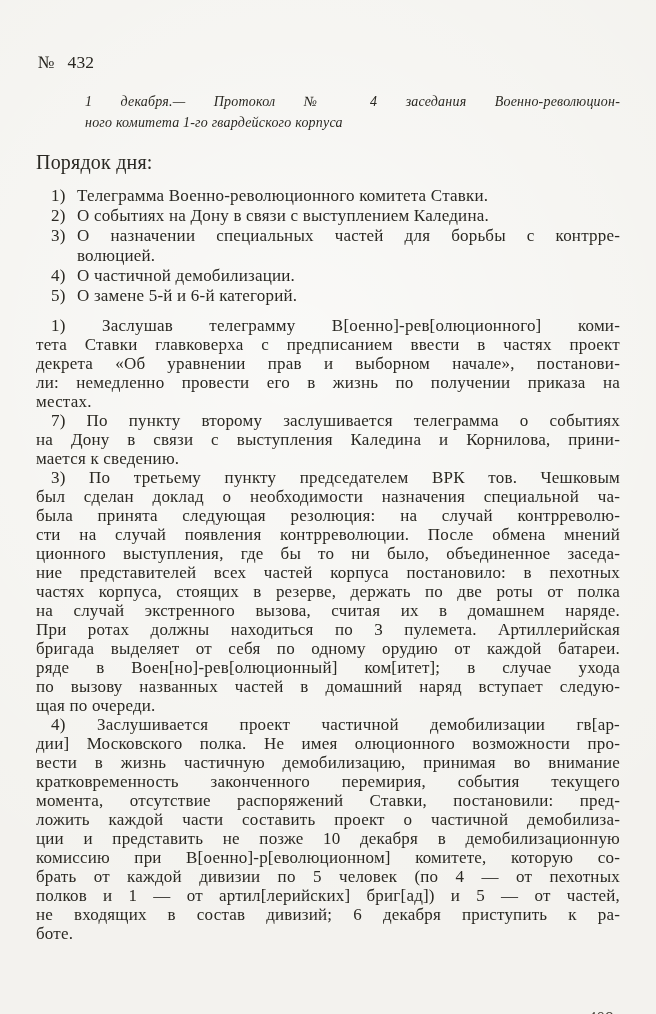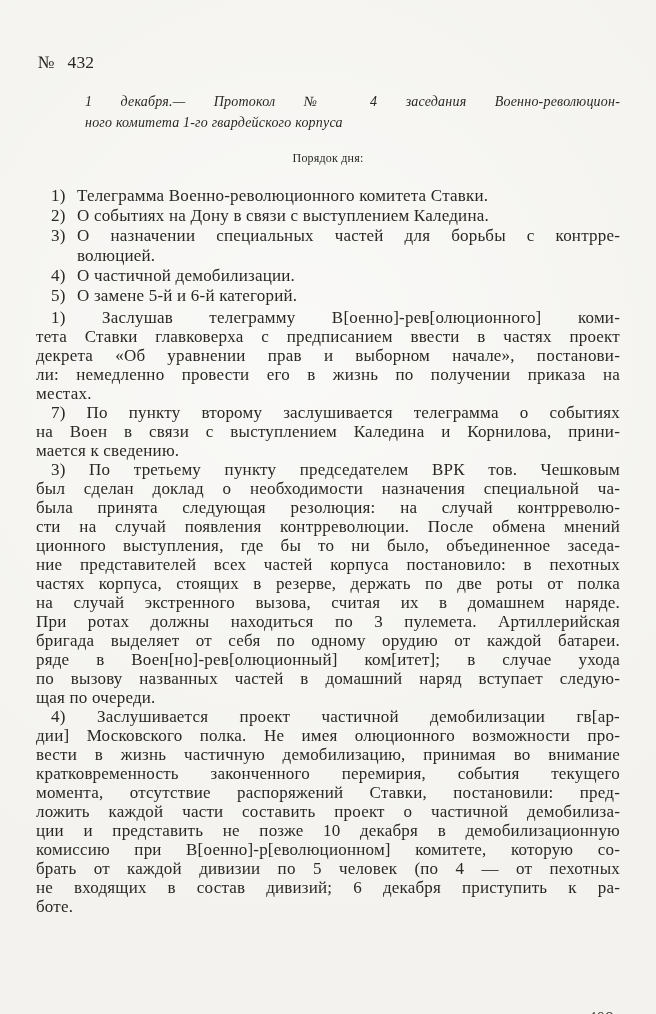--- a/index.html
+++ b/index.html
@@ -35,39 +35,38 @@
     font-style: italic;
     font-size: 14px;
     line-height: 21px;
   }
 
   .agenda-heading {
     position: absolute;
     left: 36px;
     top: 151px;
     width: 584px;
-    text-align: center;
-    font-size: 12px;
+    font-size: 20px;
   }
 
   .agenda {
     position: absolute;
     left: 36px;
     top: 186px;
     width: 584px;
     font-size: 17px;
     line-height: 20px;
   }
   .agenda-item { position: relative; padding-left: 41px; }
   .agenda-num  { position: absolute; left: 15px; top: 0; }
 
   .protocol-body {
     position: absolute;
     left: 36px;
-    top: 308px;
+    top: 316px;
     width: 584px;
     font-size: 17px;
     line-height: 19px;
   }
 
   .ln { }
   .ln.j { text-align: justify; text-align-last: justify; }
   .ln.ind { padding-left: 15px; }
 
   .page-number {
@@ -129,21 +128,21 @@
   <div class="protocol-body">
     <div class="para">
         <div class="ln j ind">1) Заслушав телеграмму В[оенно]-рев[олюционного] коми-</div>
         <div class="ln j">тета Ставки главковерха с предписанием ввести в частях проект</div>
         <div class="ln j">декрета «Об уравнении прав и выборном начале», постанови-</div>
         <div class="ln j">ли: немедленно провести его в жизнь по получении приказа на</div>
         <div class="ln">местах.</div>
       </div>
     <div class="para">
         <div class="ln j ind">7) По пункту второму заслушивается телеграмма о событиях</div>
-        <div class="ln j">на Воен в связи с выступлением Каледина и Корнилова, прини-</div>
+        <div class="ln j">на Дону в связи с выступления Каледина и Корнилова, прини-</div>
         <div class="ln">мается к сведению.</div>
       </div>
     <div class="para">
         <div class="ln j ind">3) По третьему пункту председателем ВРК тов. Чешковым</div>
         <div class="ln j">был сделан доклад о необходимости назначения специальной ча-</div>
         <div class="ln j">была принята следующая резолюция: на случай контрреволю-</div>
         <div class="ln j">сти на случай появления контрреволюции. После обмена мнений</div>
         <div class="ln j">ционного выступления, где бы то ни было, объединенное заседа-</div>
         <div class="ln j">ние представителей всех частей корпуса постановило: в пехотных</div>
         <div class="ln j">частях корпуса, стоящих в резерве, держать по две роты от полка</div>
@@ -157,20 +156,21 @@
     <div class="para">
         <div class="ln j ind">4) Заслушивается проект частичной демобилизации гв[ар-</div>
         <div class="ln j">дии] Московского полка. Не имея олюционного возможности про-</div>
         <div class="ln j">вести в жизнь частичную демобилизацию, принимая во внимание</div>
         <div class="ln j">кратковременность законченного перемирия, события текущего</div>
         <div class="ln j">момента, отсутствие распоряжений Ставки, постановили: пред-</div>
         <div class="ln j">ложить каждой части составить проект о частичной демобилиза-</div>
         <div class="ln j">ции и представить не позже 10 декабря в демобилизационную</div>
         <div class="ln j">комиссию при В[оенно]-р[еволюционном] комитете, которую со-</div>
         <div class="ln j">брать от каждой дивизии по 5 человек (по 4 — от пехотных</div>
+        <div class="ln j">полков и 1 — от артил[лерийских] бриг[ад]) и 5 — от частей,</div>
         <div class="ln j">не входящих в состав дивизий; 6 декабря приступить к ра-</div>
         <div class="ln">боте.</div>
       </div>
   </div>
 
   <div class="page-number">409</div>
 
 </div>
 
 </body></html>

